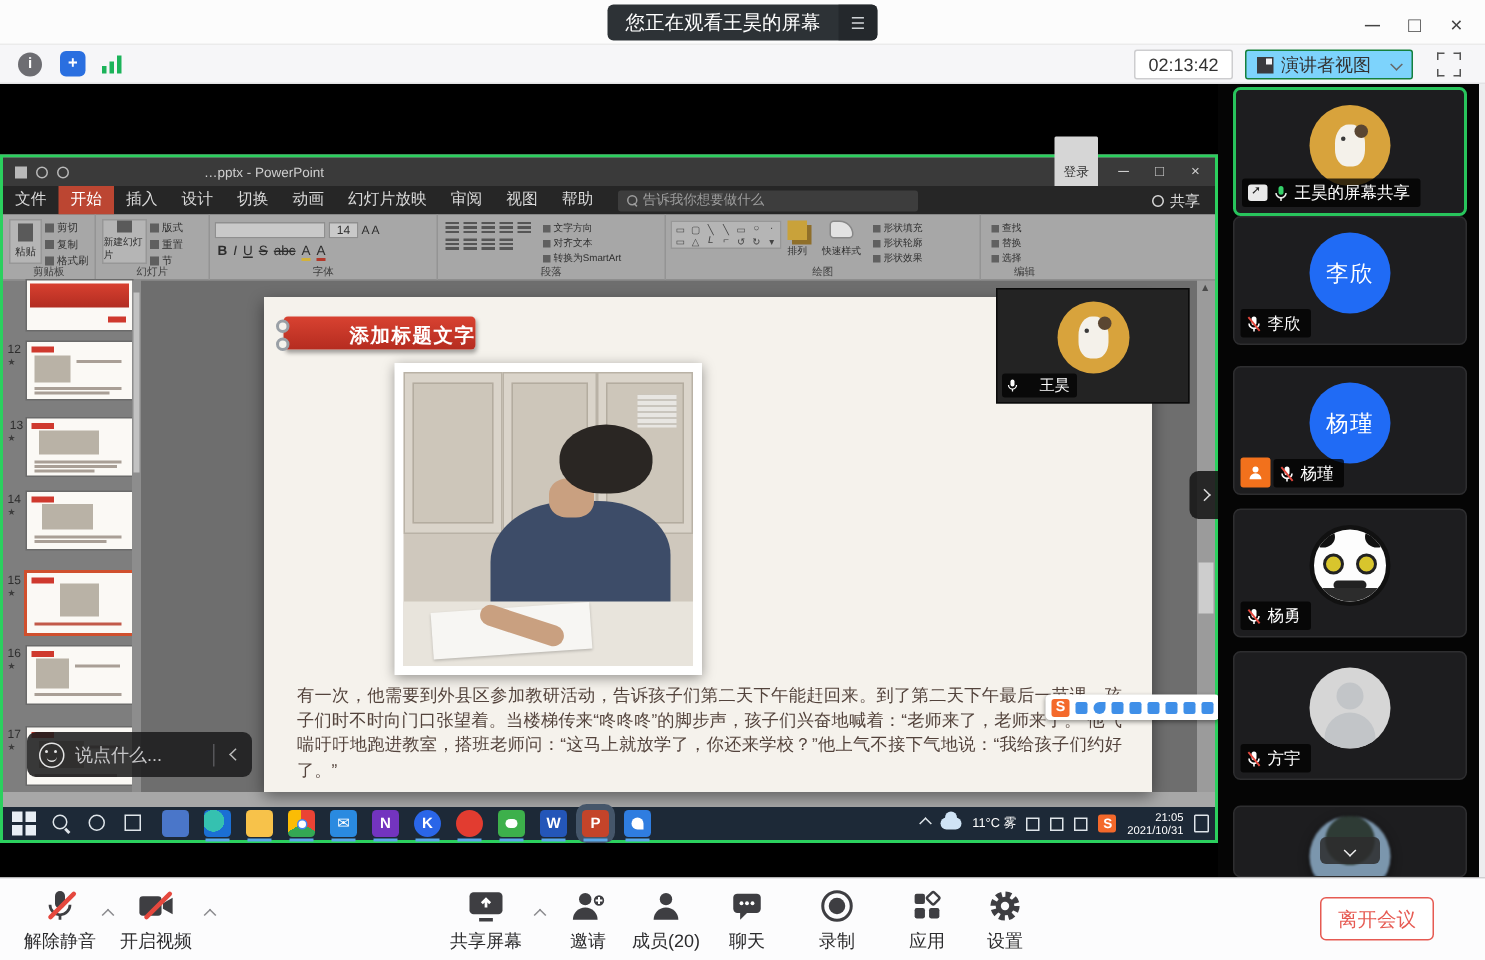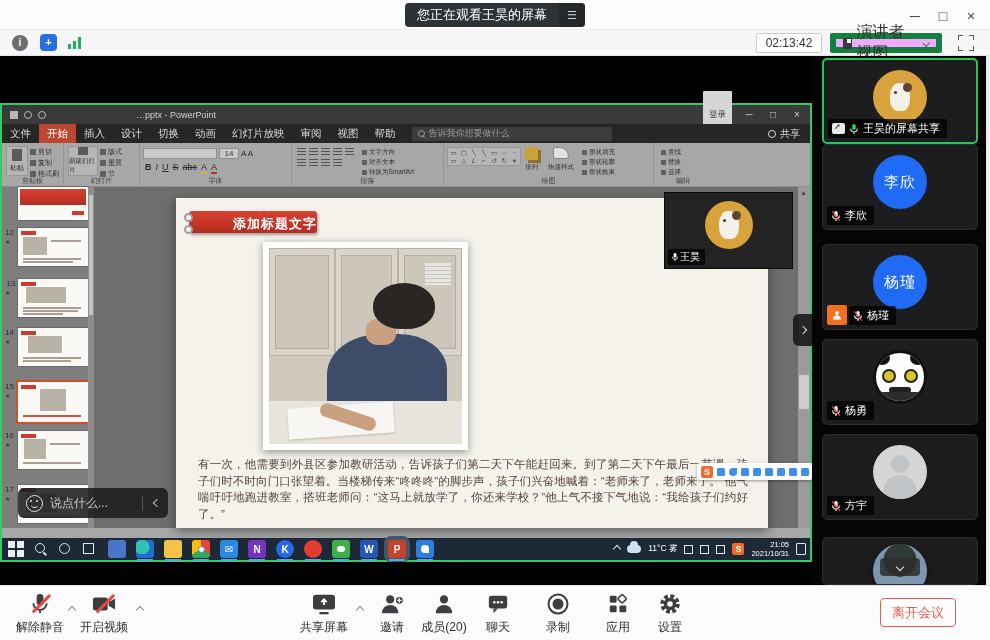--- a/index.html
+++ b/index.html
@@ -27,22 +27,22 @@
     text-align:center; line-height:16px; }
   .shield-ic { position:absolute; left:40px; top:4px; width:17px; height:17px;
     border-radius:4px; background:#2a6fe0; color:#fff; font-size:11px; font-weight:bold;
     text-align:center; line-height:16px; }
   .signal-ic { position:absolute; left:68px; top:6px; width:16px; height:13px; }
   .signal-ic i { position:absolute; bottom:0; width:3px; background:#1cb35a; display:block; }
   .timer-box { position:absolute; right:168px; top:3px; width:66px; height:20px;
     border:1px solid #cdcdcf; border-radius:2px; background:#fff; color:#333;
     font-size:12px; text-align:center; line-height:18px; }
   .viewmode-btn { position:absolute; right:48px; top:3px; width:112px; height:20px;
-    border:6px solid #15803d; border-radius:2px; background:#f0abfc; display:flex;
-    align-items:center; gap:5px; padding:0 7px; font-size:16px; color:#333; }
+    border:1px solid #15803d; border-radius:2px; background:#7dd3fc; display:flex;
+    align-items:center; gap:5px; padding:0 7px; font-size:12px; color:#333; }
   .layout-ic { width:11px; height:11px; background:#3b3b3f; position:relative; }
   .layout-ic::after { content:""; position:absolute; right:1px; top:1px; width:4px;
     height:4px; background:#f6f6f8; }
   .fullscreen-ic { position:absolute; right:16px; top:5px; width:16px; height:16px; }
   .fullscreen-ic i { position:absolute; width:5px; height:5px; border:1.6px solid #555; }
   .fullscreen-ic i:nth-child(1){left:0;top:0;border-right:none;border-bottom:none;}
   .fullscreen-ic i:nth-child(2){right:0;top:0;border-left:none;border-bottom:none;}
   .fullscreen-ic i:nth-child(3){left:0;bottom:0;border-right:none;border-top:none;}
   .fullscreen-ic i:nth-child(4){right:0;bottom:0;border-left:none;border-top:none;}
 
@@ -217,21 +217,21 @@
   .gold-avatar { position:absolute; left:50%; top:8px; transform:translateX(-50%); width:48px;
     height:48px; border-radius:50%; background:#d8a33c; overflow:hidden; }
   .pet { position:absolute; left:14px; top:10px; width:20px; height:28px; background:#f4f1ea;
     border-radius:45% 45% 40% 40%; }
   .pet::before { content:""; position:absolute; right:-2px; top:0px; width:9px; height:9px;
     background:#5a4632; border-radius:50%; }
   .pet::after { content:""; position:absolute; left:4px; top:8px; width:3px; height:3px;
     background:#3a3a3a; border-radius:50%; }
   .name-chip { position:absolute; left:3px; bottom:3px; background:rgba(0,0,0,.72);
     border-radius:2px; color:#fff; font-size:10px; display:flex; align-items:center;
-    gap:1px; padding:1px 5px 1px 3px; }
+    gap:14px; padding:1px 5px 1px 3px; }
 
   .chat-pill { position:absolute; left:18px; top:432px; width:150px; height:30px;
     background:rgba(28,28,30,.88); border-radius:6px; display:flex; align-items:center;
     padding:0 8px; gap:7px; }
   .smiley { width:17px; height:17px; border:1.5px solid #e4e4e4; border-radius:50%;
     position:relative; flex:none; }
   .smiley::before { content:""; position:absolute; left:3px; top:4px; width:2px; height:2px;
     background:#e4e4e4; box-shadow:6px 0 0 #e4e4e4; border-radius:50%; }
   .smiley::after { content:""; position:absolute; left:3.5px; bottom:3px; width:7px; height:3px;
     border-bottom:1.5px solid #e4e4e4; border-radius:0 0 6px 6px; }

